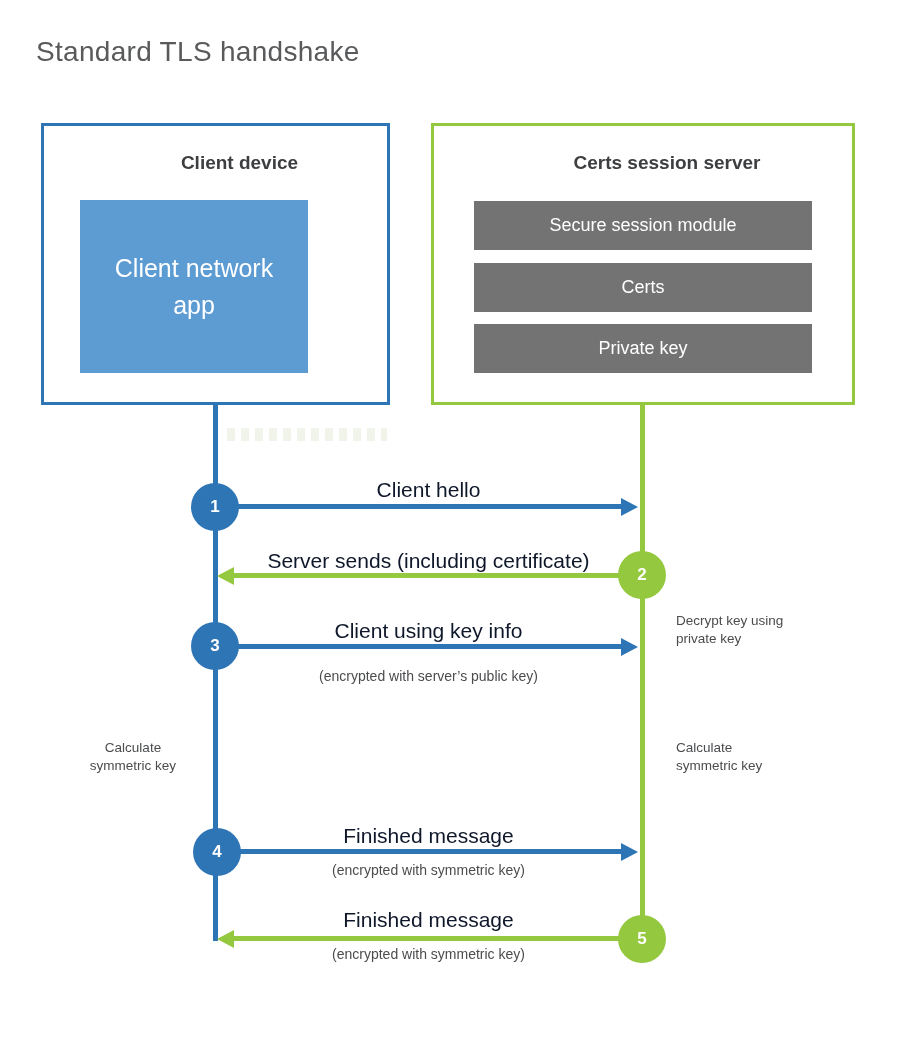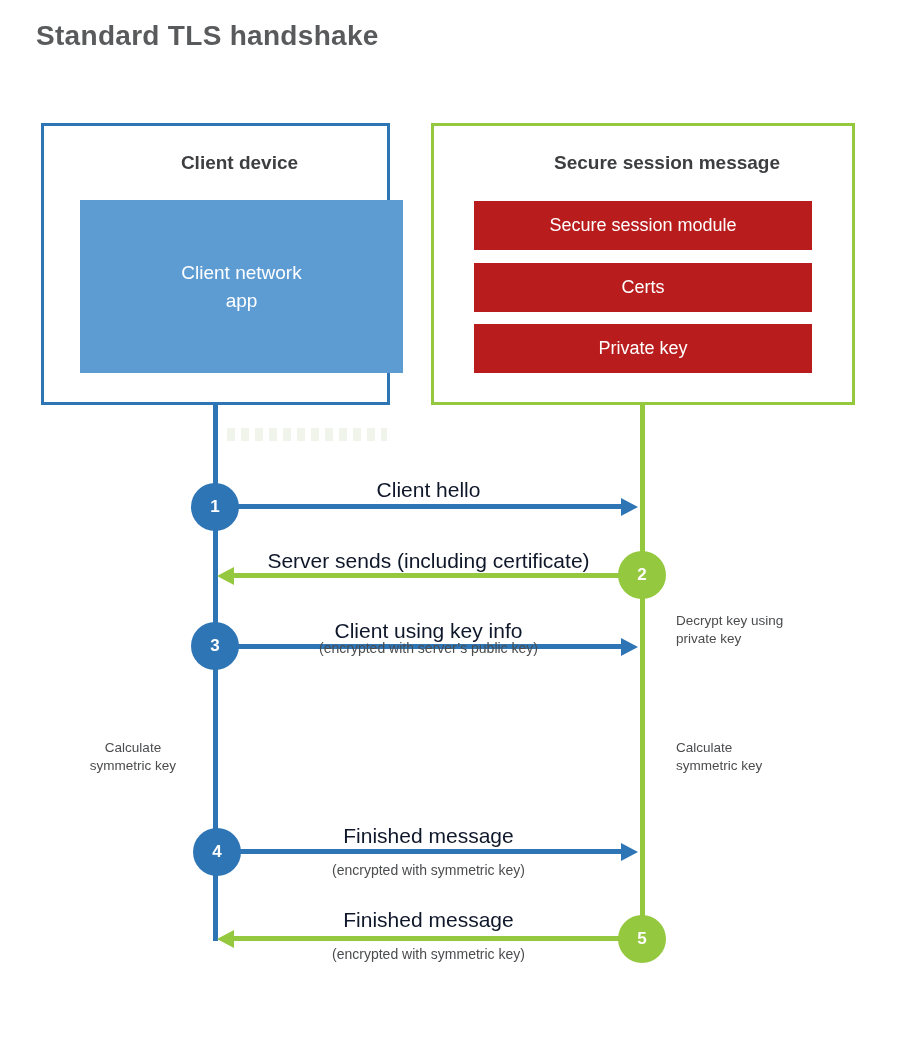--- a/index.html
+++ b/index.html
@@ -11,23 +11,23 @@
   .canvas {
     position: relative;
     width: 900px;
     height: 1058px;
     background: #ffffff;
     overflow: hidden;
   }
   .title {
     position: absolute;
     left: 36px;
-    top: 20px;
+    top: 36px;
     font-size: 28px;
-    font-weight: 700;
+    font-weight: 400;
     letter-spacing: 0.3px;
     color: #595a5c;
   }
   
   .actor-box {
     position: absolute;
     top: 123px;
     height: 276px;
     background: #ffffff;
     box-sizing: content-box;
@@ -49,38 +49,38 @@
     text-align: center;
     font-size: 19px;
     font-weight: bold;
     color: #3d3e40;
     padding-left: 48px;
   }
   .client-app {
     position: absolute;
     left: 36px;
     top: 74px;
-    width: 323px;
+    width: 228px;
     height: 173px;
     background: #5d9bd3;
     color: #ffffff;
-    font-size: 19px;
+    font-size: 25px;
     display: flex;
     align-items: center;
     justify-content: center;
     text-align: center;
     white-space: pre-line;
     line-height: 1.45;
   }
   .server-bar {
     position: absolute;
     left: 40px;
     width: 338px;
     height: 49px;
-    background: #b91c1c;
+    background: #737373;
     color: #ffffff;
     font-size: 18px;
     display: flex;
     align-items: center;
     justify-content: center;
   }
   .server-bar.b1 { top: 75px; }
   .server-bar.b2 { top: 137px; }
   .server-bar.b3 { top: 198px; }
 
@@ -172,21 +172,21 @@
     left: 225px;
     width: 407px;
     text-align: center;
     font-size: 14px;
     color: #4b4c4e;
     z-index: 2;
   }
   .label-1 { top: 478px; }
   .label-2 { top: 549px; }
   .label-3 { top: 619px; }
-  .sub-3   { top: 640px; }
+  .sub-3   { top: 668px; }
   .label-4 { top: 824px; }
   .sub-4   { top: 862px; }
   .label-5 { top: 908px; }
   .sub-5   { top: 946px; }
 
   
   .side-note {
     position: absolute;
     font-size: 13.5px;
     color: #4b4c4e;
@@ -205,21 +205,21 @@
 
   <div class="title">Standard TLS handshake</div>
 
   <div class="actor-box client-box">
     <div class="actor-title">Client device</div>
     <div class="client-app">Client network
 app</div>
   </div>
 
   <div class="actor-box server-box">
-    <div class="actor-title">Secure session message</div>
+    <div class="actor-title">Certs session server</div>
     <div class="server-bar b1">Secure session module</div>
     <div class="server-bar b2">Certs</div>
     <div class="server-bar b3">Private key</div>
   </div>
 
   <div class="faint-dashes"></div>
   <div class="lifeline blue"></div>
   <div class="lifeline green"></div>
 
   <div class="msg-label label-1">Client hello</div>

